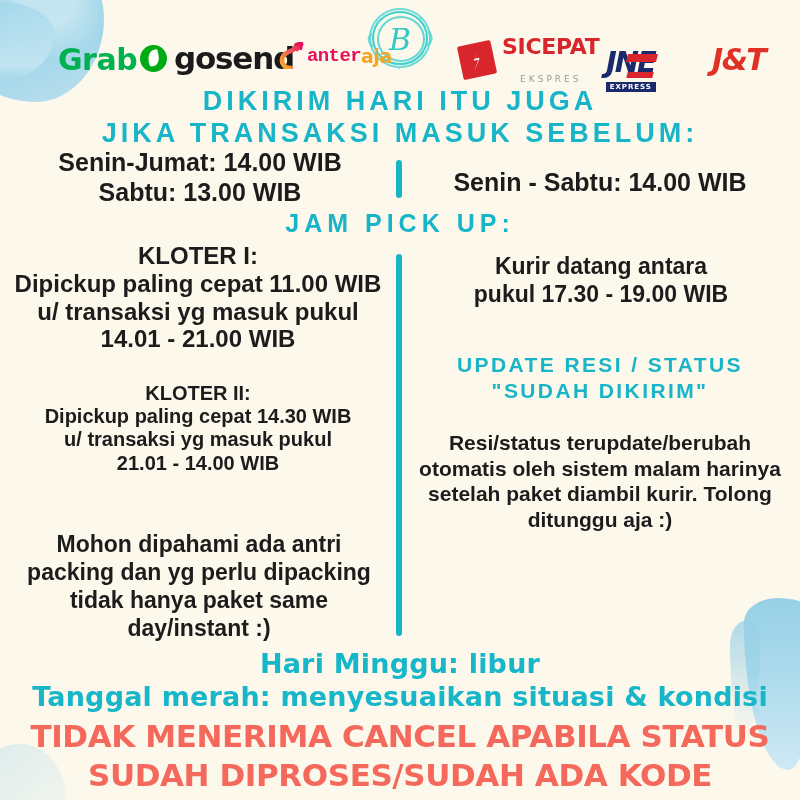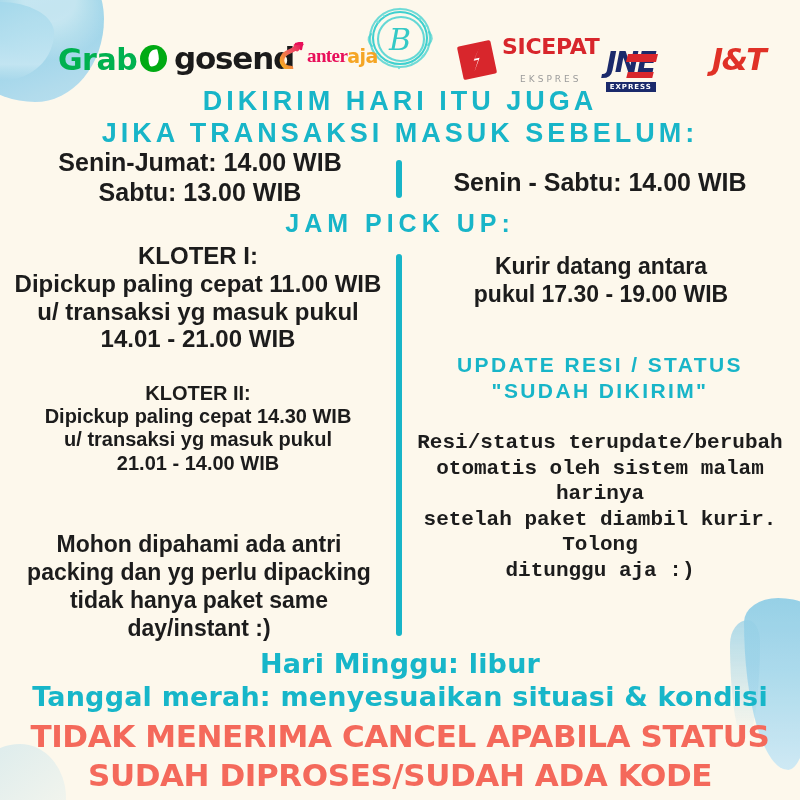--- a/index.html
+++ b/index.html
@@ -131,21 +131,21 @@
     font-size: 31px;
     color: #1b1b1b;
     letter-spacing: -1.2px;
   }
   .ante-mark {
     width: 26px; height: 27px;
     margin-right: 3px;
     position: relative;
   }
   .txt-ante-a {
-    font-family: Liberation Serif, serif;
+    font-family: Liberation Mono, monospace;
     font-weight: 700;
     font-size: 19px;
     color: #e8105a;
     letter-spacing: -.6px;
   }
   .txt-ante-b {
     font-family: "DejaVu Sans", sans-serif;
     font-weight: 700;
     font-size: 19px;
     color: #f5a524;
@@ -261,21 +261,21 @@
   }
 
   .lc-hours   { left: 10px;  top: 148px; width: 380px; font-size: 25px; }
   .rc-hours   { left: 410px; top: 168px; width: 380px; font-size: 25px; }
 
   .kloter1    { left: 0px;   top: 242px; width: 396px; font-size: 24px; line-height: 1.16; }
   .kloter2    { left: 0px;   top: 382px; width: 396px; font-size: 20px; line-height: 1.16; }
   .mohon      { left: 6px;   top: 530px; width: 386px; font-size: 23px; line-height: 1.22; }
 
   .kurir      { left: 410px; top: 253px; width: 382px; font-size: 23px; line-height: 1.2; }
-  .resi-body  { left: 404px; top: 430px; width: 392px; font-size: 21px; line-height: 1.22; font-family: Liberation Mono, monospace; }
+  .resi-body  { left: 404px; top: 430px; width: 392px; font-size: 21px; line-height: 1.22; }
 
   .kloter-title { display: block; }
 
   
   .update-head {
     position: absolute;
     left: 404px;
     top: 352px;
     width: 392px;
     text-align: center;

